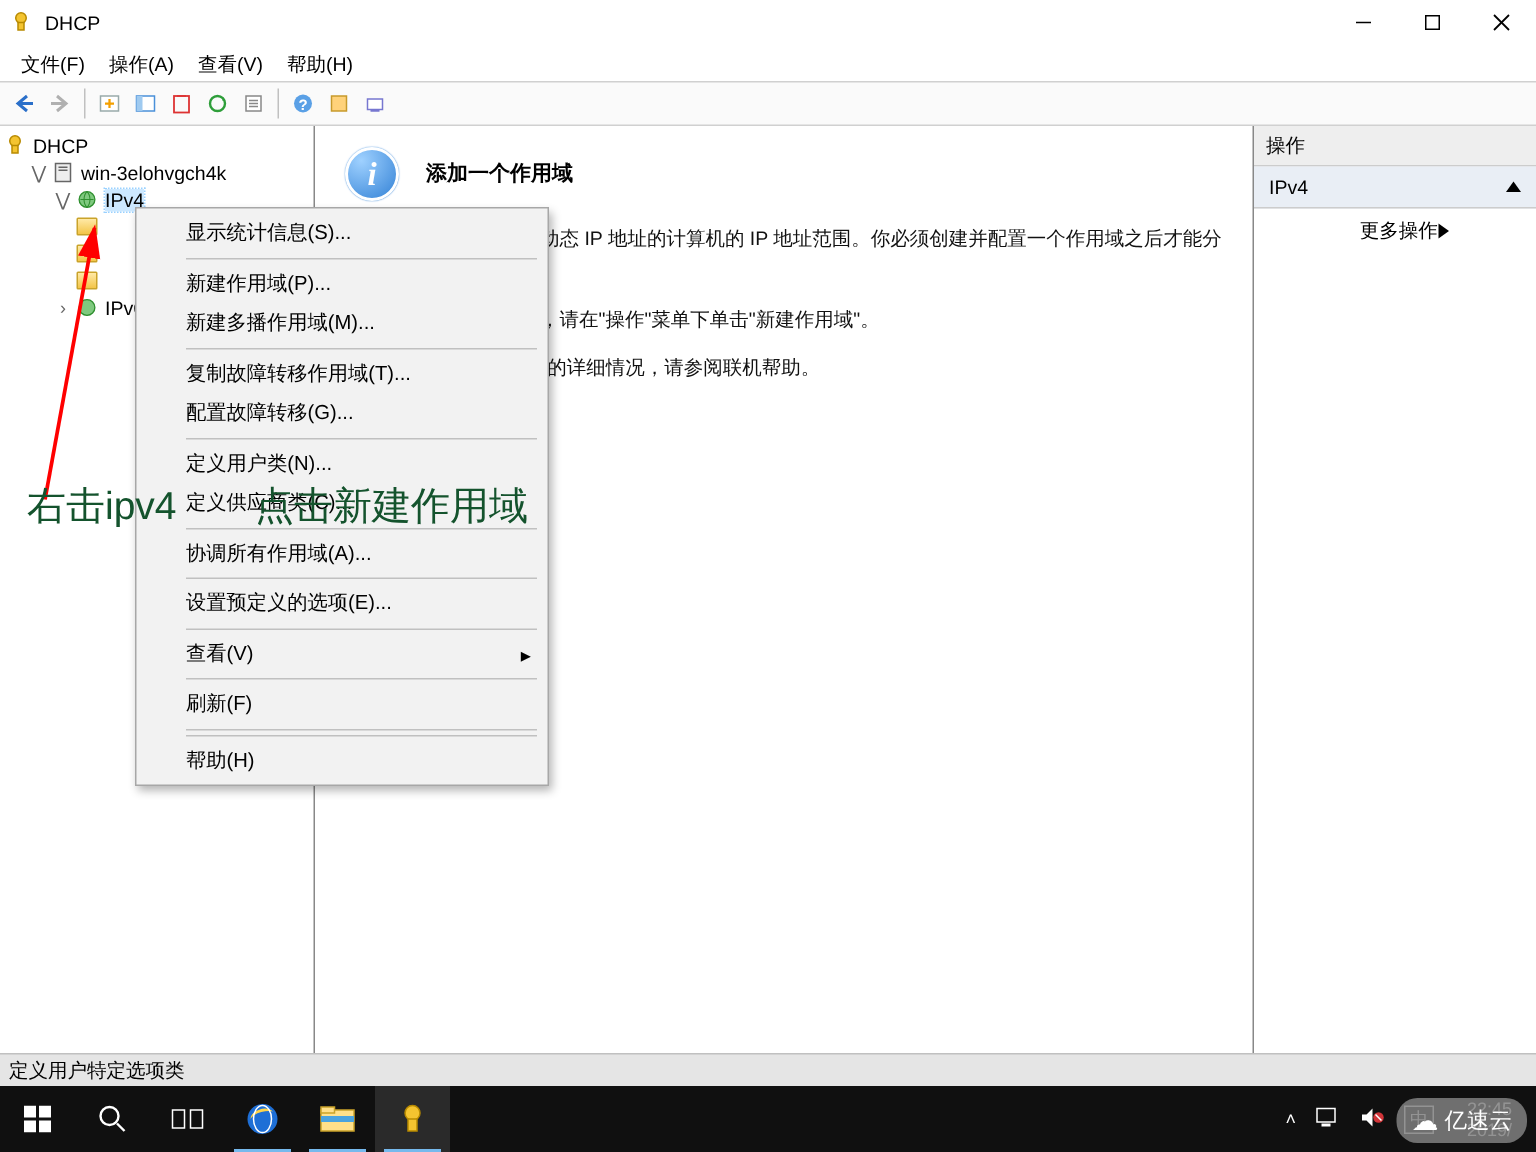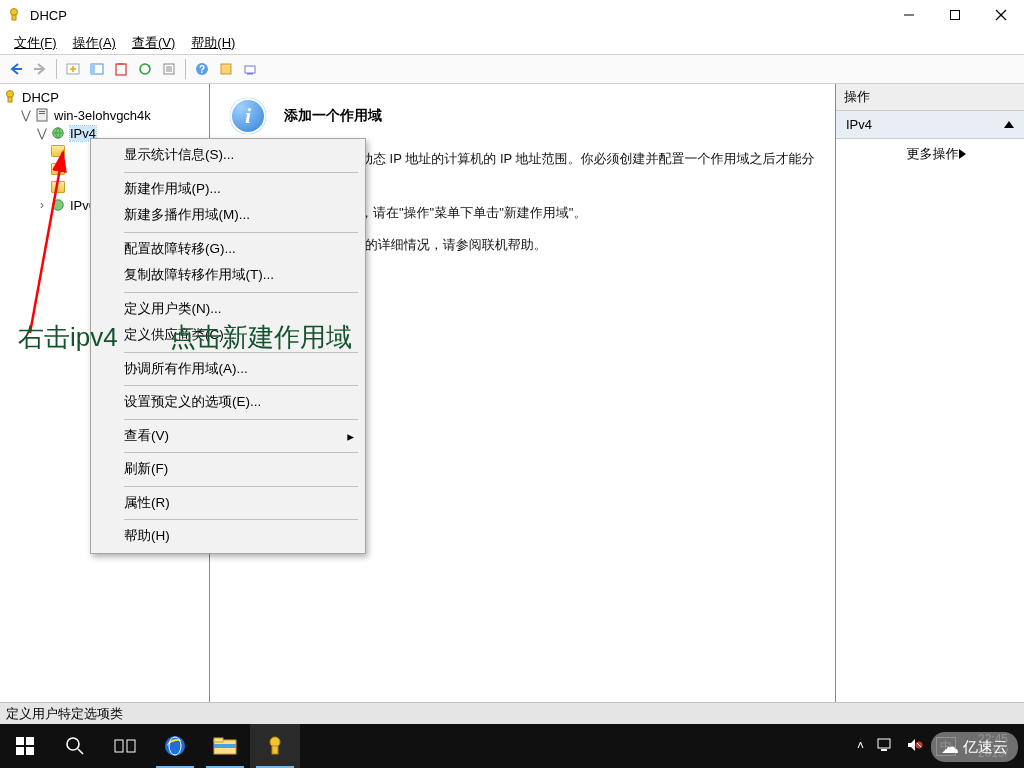--- a/index.html
+++ b/index.html
@@ -7,21 +7,21 @@
 
   
   .titlebar { height: 30px; display: flex; align-items: center; padding: 0 0 0 6px; background: #fff; }
   .titlebar .app-icon { width: 16px; height: 16px; margin-right: 8px; display:inline-flex; align-items:center; justify-content:center;}
   .titlebar .title { flex: 1; font-size: 13px; color: #000; }
   .winbtns { display: flex; height: 100%; }
   .winbtn { width: 46px; display:flex; align-items:center; justify-content:center; color:#000; }
   .winbtn svg { width: 12px; height: 12px; }
 
   
-  .menubar { height: 24px; display:flex; align-items:center; padding: 0 6px; background:#fff; border-top:1px solid #fff;text-decoration:underline;}
+  .menubar { height: 24px; display:flex; align-items:center; padding: 0 6px; background:#fff; border-top:1px solid #fff;}
   .menubar .item { padding: 2px 8px; cursor: default; }
 
   
   .toolbar { height: 30px; display:flex; align-items:center; padding: 0 4px; border-top:1px solid #d0d0d0; border-bottom:1px solid #d0d0d0; background:#fafafa;}
   .tbtn { width: 22px; height: 22px; margin: 0 1px; display:flex; align-items:center; justify-content:center; border:1px solid transparent; }
   .tsep { width:1px; height:20px; background:#c0c0c0; margin:0 4px; }
 
   
   .main { display:flex; height: calc(768px - 30px - 24px - 30px - 22px - 44px); }
   .tree { width: 210px; border-right:1px solid #888; padding:4px 2px; background:#fff; position:relative; }
@@ -324,38 +324,37 @@
     </div>
   </div>
 </div>
 
 <div class="ctx">
   <div class="ctx-item">显示统计信息(S)...</div>
   <div class="ctx-sep"></div>
   <div class="ctx-item">新建作用域(P)...</div>
   <div class="ctx-item">新建多播作用域(M)...</div>
   <div class="ctx-sep"></div>
+  <div class="ctx-item">复制故障转移作用域(T)...</div>
   <div class="ctx-item">配置故障转移(G)...</div>
-  <div class="ctx-item">复制故障转移作用域(T)...</div>
   <div class="ctx-sep"></div>
   <div class="ctx-item">定义用户类(N)...</div>
   <div class="ctx-item">定义供应商类(C)...</div>
   <div class="ctx-sep"></div>
   <div class="ctx-item">协调所有作用域(A)...</div>
   <div class="ctx-sep"></div>
   <div class="ctx-item">设置预定义的选项(E)...</div>
   <div class="ctx-sep"></div>
   <div class="ctx-item">
       <span>查看(V)</span>
       <span class="sub">▸</span>
     </div>
   <div class="ctx-sep"></div>
   <div class="ctx-item">刷新(F)</div>
   <div class="ctx-sep"></div>
-  <div class="ctx-item">属性(R)</div>
   <div class="ctx-sep"></div>
   <div class="ctx-item">帮助(H)</div>
 </div>
 
 <svg class="arrow-svg" style="left:0; top:0;" width="1024" height="768">
   <defs>
       <marker id="ah" markerWidth="10" markerHeight="10" refX="8" refY="3" orient="auto">
         <path d="M0,0 L9,3 L0,6 z" fill="#ff0000"></path>
       </marker>
     </defs>

